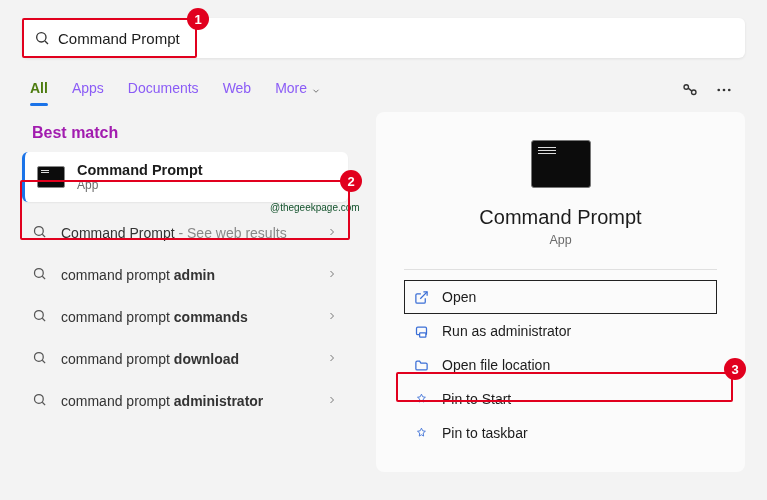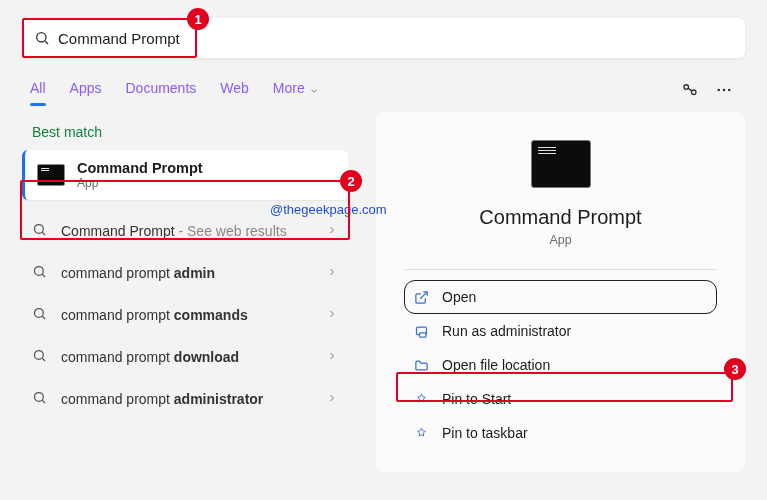--- a/index.html
+++ b/index.html
@@ -44,22 +44,22 @@
     flex: 1;
   }
   .tab {
     padding: 6px 0 10px 0;
     color: #8b5cf6;
     font-size: 14px;
     position: relative;
     cursor: pointer;
   }
   .tab.active {
-    color: #8b5cf6;
-    font-weight: 400;
+    color: #4d7c0f;
+    font-weight: 700;
   }
   .tab.active::after {
     content: "";
     position: absolute;
     left: 0; right: 0; bottom: 0;
     height: 3px;
     background: #1a73e8;
     border-radius: 2px;
   }
   .tab-more { display: inline-flex; align-items: flex-end; gap: 4px; }
@@ -80,23 +80,23 @@
   .right-col {
     flex: 1;
     background: #fbfbfb;
     border-radius: 8px;
     padding: 28px 28px 0 28px;
     min-height: 360px;
     position: relative;
   }
   
   .section-label {
-    font-weight: 400;
-    font-size: 14px;
-    color: #15803d;
+    font-weight: 700;
+    font-size: 16px;
+    color: #a21caf;
     padding: 12px 10px 10px 10px;
   }
   .best-match {
     background: #fff;
     border-radius: 6px;
     border-left: 3px solid #1a73e8;
     padding: 10px 12px;
     display: flex;
     align-items: center;
     gap: 12px;
@@ -162,21 +162,21 @@
     color: #6b6b6b;
     margin-top: 4px;
     margin-bottom: 22px;
   }
   .action-list { border-top: 1px solid #e0e0e0; padding-top: 10px; }
   .action-item {
     display: flex;
     align-items: center;
     gap: 12px;
     padding: 9px 8px;
-    border-radius: 11px;
+    border-radius: 0;
     cursor: pointer;
   }
   .action-item .act-icon {
     width: 18px; display:flex; justify-content:center;
     color: #3b6fd6;
   }
   .action-item .act-label { font-size: 14px; color: #1c1c1c; }
 
   
   .anno-box {
@@ -195,22 +195,22 @@
     font-weight: 600;
     display: flex;
     align-items: center;
     justify-content: center;
     pointer-events: none;
   }
   
   .watermark {
     position: absolute;
     left: 270px; top: 202px;
-    color: #1d4ed8;
-    font-size: 13px;
+    color: #14532d;
+    font-size: 10px;
     pointer-events: none;
   }
 </style>
 </head>
 <body>
 
 <div class="search-wrap">
   <div class="search-bar">
     <svg width="16" height="16" viewBox="0 0 24 24" fill="none" stroke="#333" stroke-width="2">
         <circle cx="11" cy="11" r="7"></circle>

